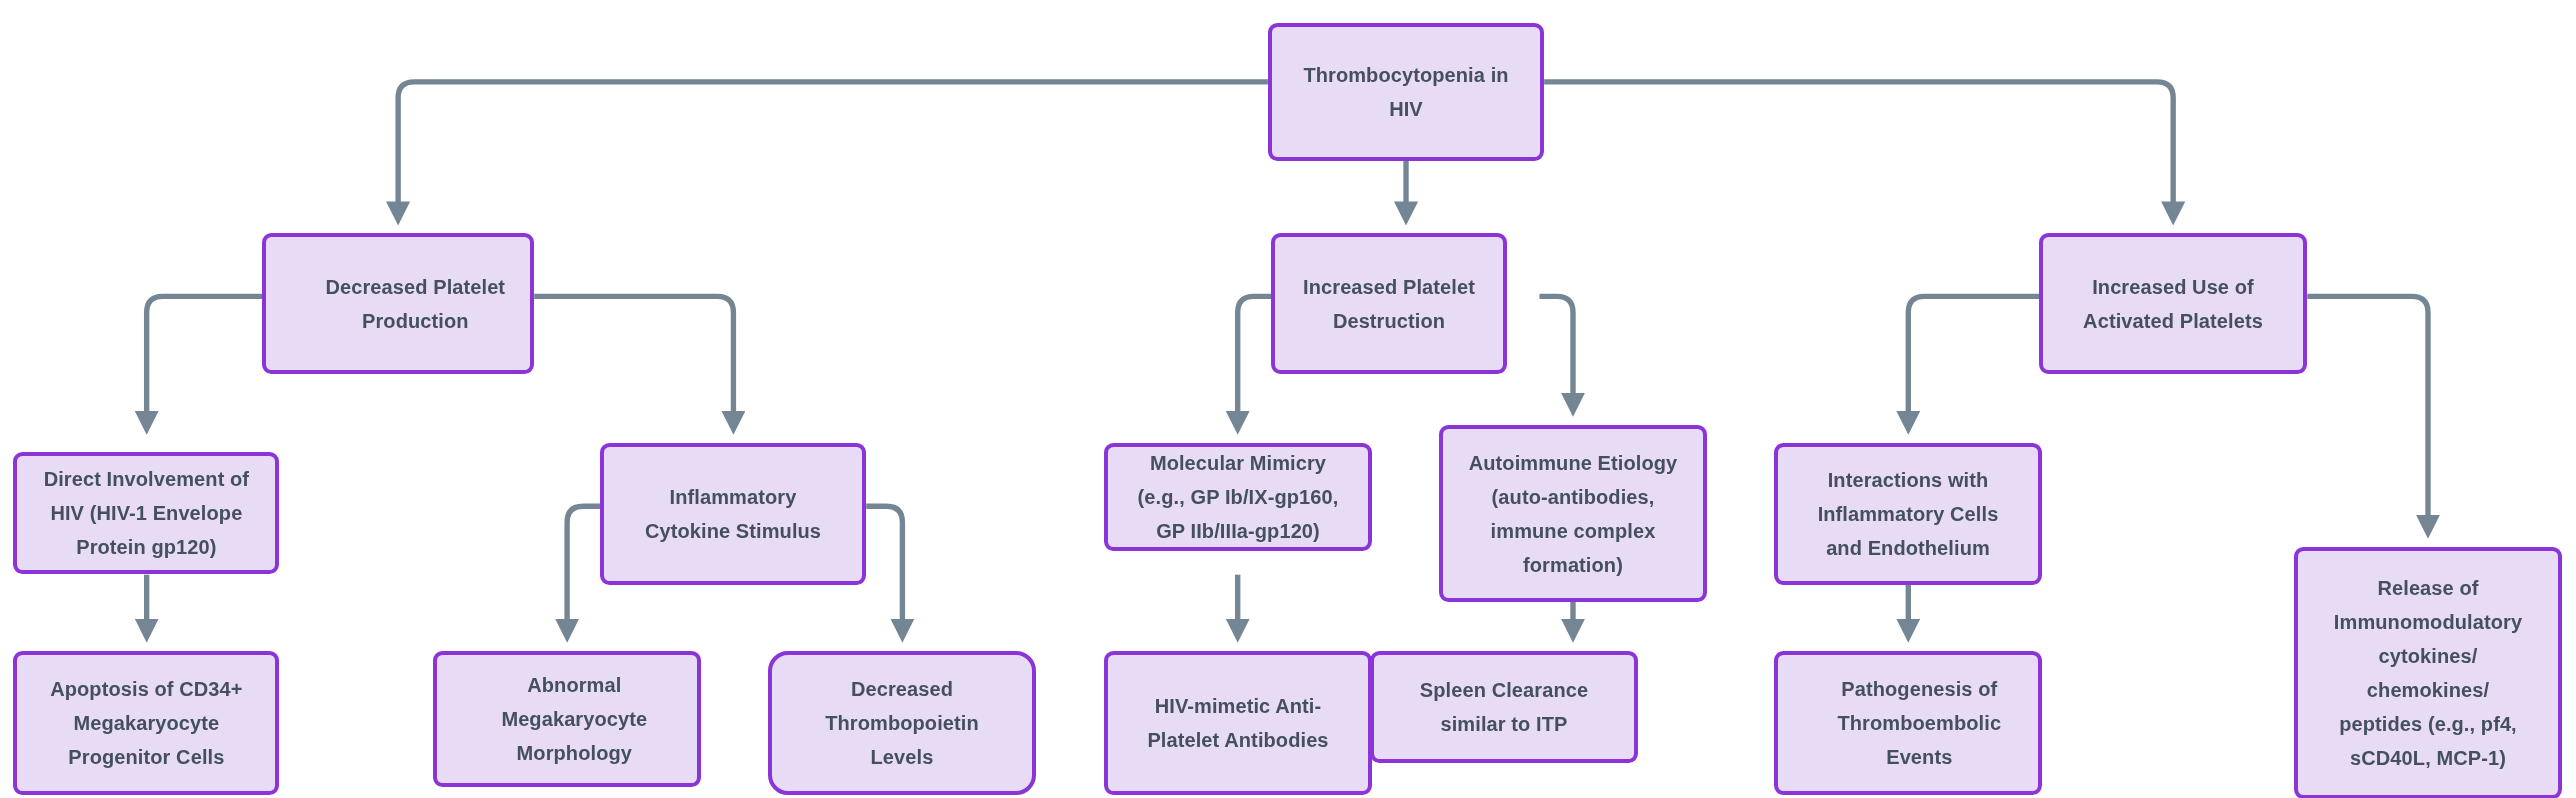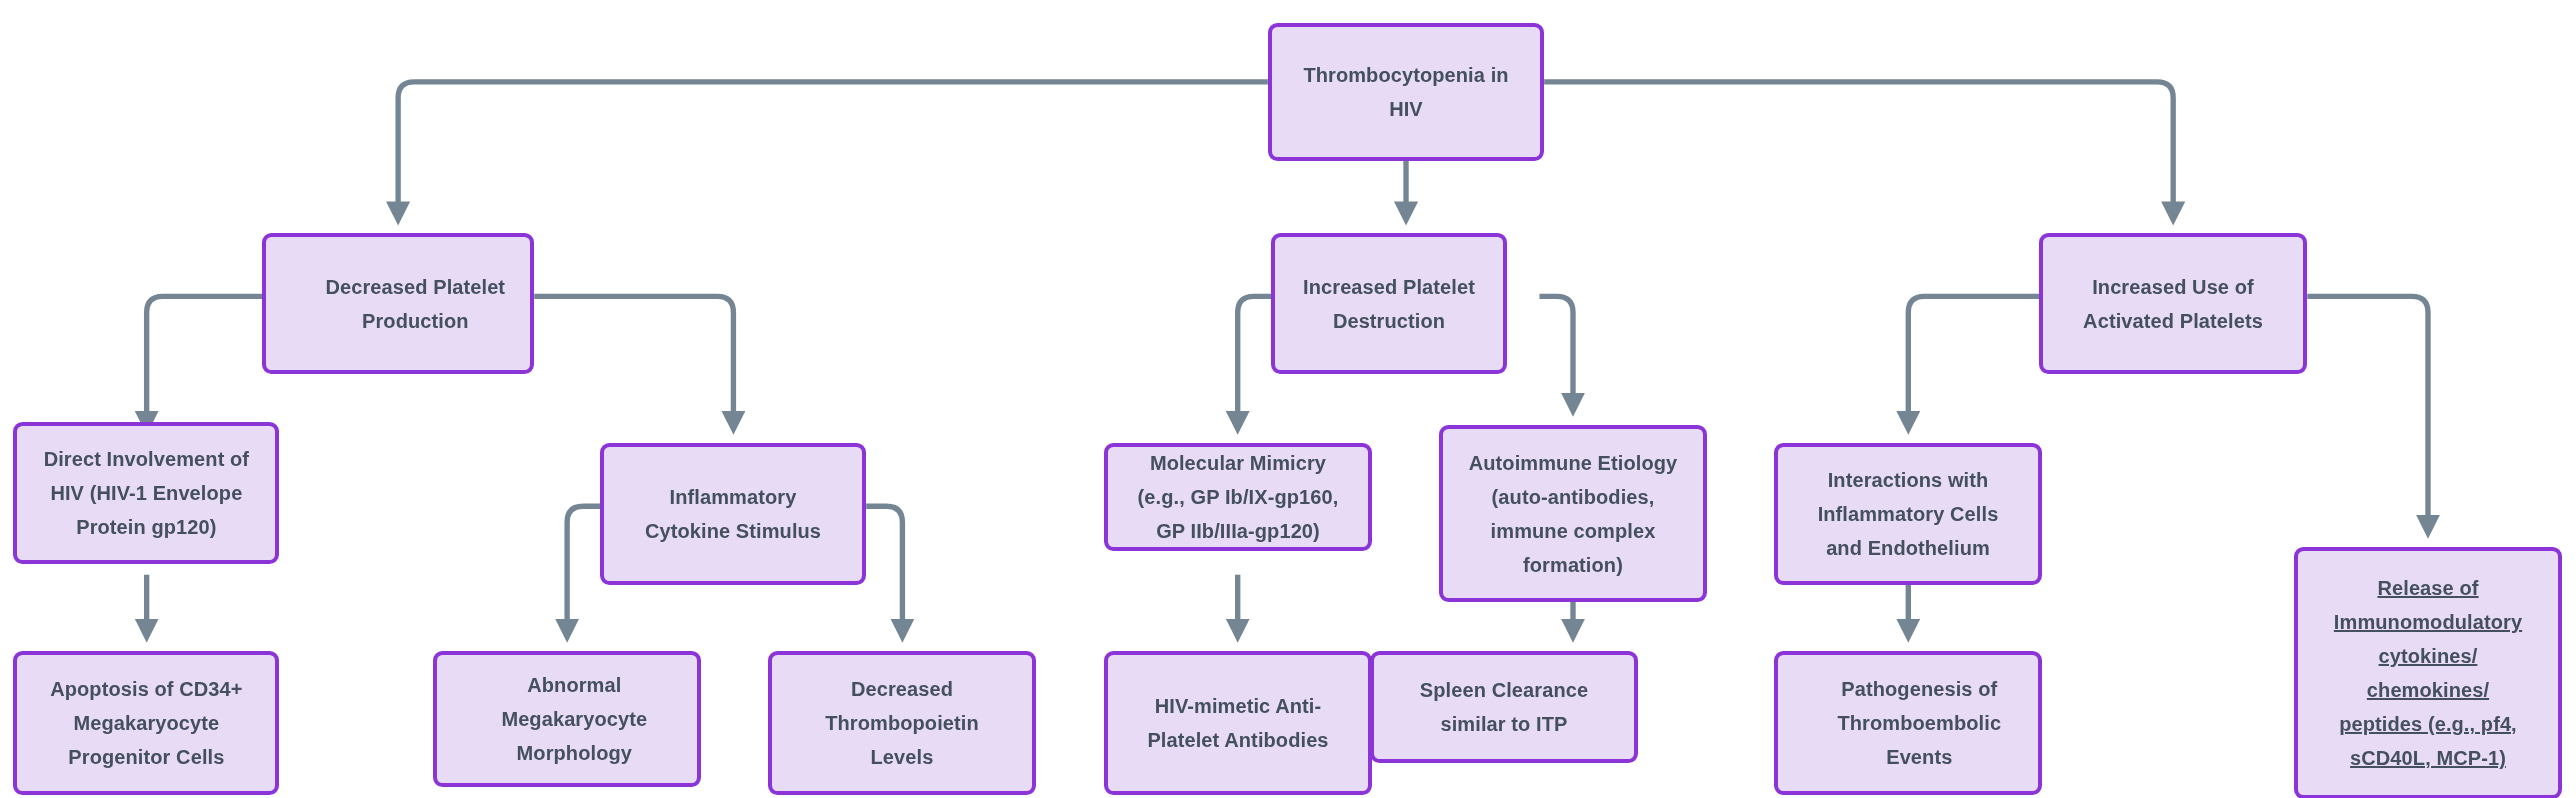--- a/index.html
+++ b/index.html
@@ -89,21 +89,21 @@
 Production</span>
     </div>
     <div class="node" style="left: 1271px; top: 223px; width: 236px; height: 141px;">
       <span class="label">Increased Platelet
 Destruction</span>
     </div>
     <div class="node" style="left: 2039px; top: 223px; width: 268px; height: 141px;">
       <span class="label">Increased Use of
 Activated Platelets</span>
     </div>
-    <div class="node" style="left: 13.4px; top: 412px; width: 266px; height: 142px;">
+    <div class="node" style="left: 13.4px; top: 442px; width: 266px; height: 122px;">
       <span class="label">Direct Involvement of
 HIV (HIV-1 Envelope
 Protein gp120)</span>
     </div>
     <div class="node" style="left: 600px; top: 433px; width: 266px; height: 142px;">
       <span class="label">Inflammatory
 Cytokine Stimulus</span>
     </div>
     <div class="node" style="left: 1104px; top: 433px; width: 268px; height: 108px;">
       <span class="label">Molecular Mimicry
@@ -114,39 +114,39 @@
       <span class="label">Autoimmune Etiology
 (auto-antibodies,
 immune complex
 formation)</span>
     </div>
     <div class="node" style="left: 1774px; top: 433px; width: 268px; height: 142px;">
       <span class="label">Interactions with
 Inflammatory Cells
 and Endothelium</span>
     </div>
-    <div class="node" style="left: 2294px; top: 537px; width: 268px; height: 252px; text-decoration: underline;">
+    <div class="node" style="left: 2294px; top: 537px; width: 268px; height: 252px;">
       <span class="label">Release of
 Immunomodulatory
 cytokines/
 chemokines/
 peptides (e.g., pf4,
 sCD40L, MCP-1)</span>
     </div>
     <div class="node" style="left: 13.4px; top: 641px; width: 266px; height: 144px;">
       <span class="label">Apoptosis of CD34+
 Megakaryocyte
 Progenitor Cells</span>
     </div>
     <div class="node" style="left: 433px; top: 641px; width: 268px; height: 136px; padding-left: 28px;">
       <span class="label">Abnormal
 Megakaryocyte
 Morphology</span>
     </div>
-    <div class="node" style="left: 768px; top: 641px; width: 268px; height: 144px;">
+    <div class="node" style="left: 768px; top: 641px; width: 268px; height: 144px; border-radius: 20px;">
       <span class="label">Decreased
 Thrombopoietin
 Levels</span>
     </div>
     <div class="node" style="left: 1104px; top: 641px; width: 268px; height: 144px;">
       <span class="label">HIV-mimetic Anti-
 Platelet Antibodies</span>
     </div>
     <div class="node" style="left: 1370px; top: 641px; width: 268px; height: 112px;">
       <span class="label">Spleen Clearance

